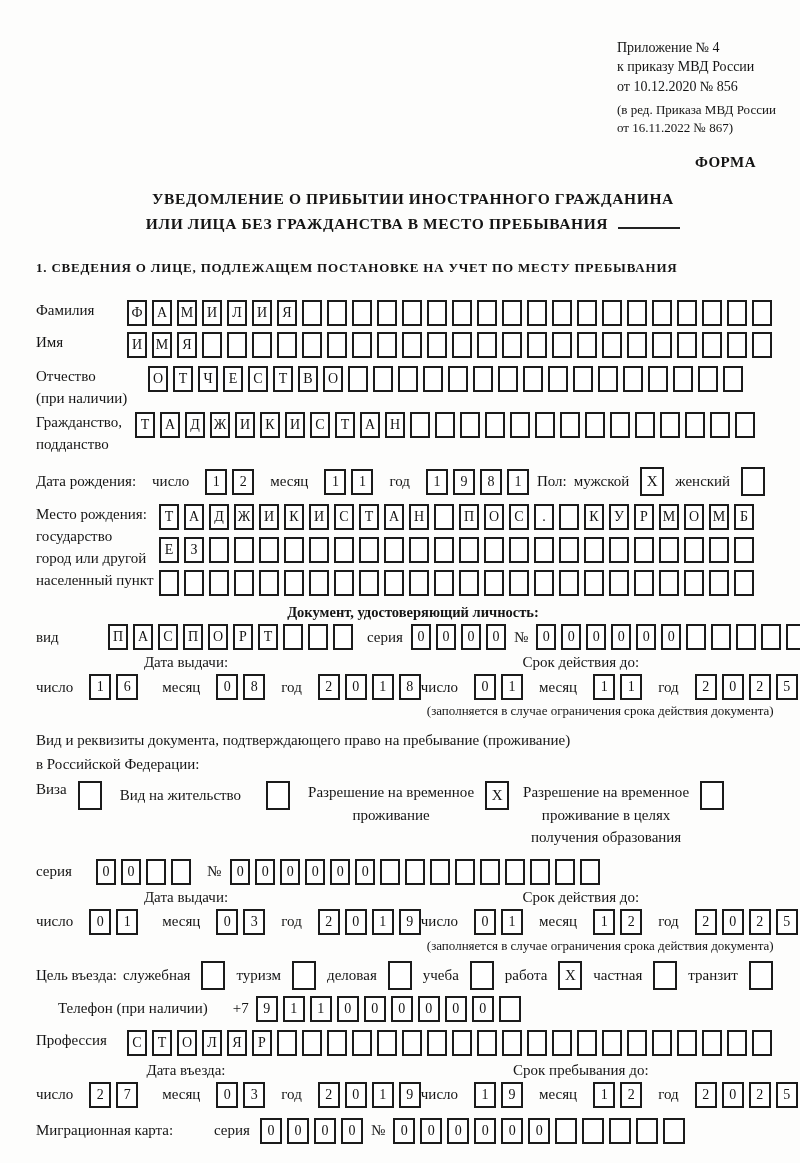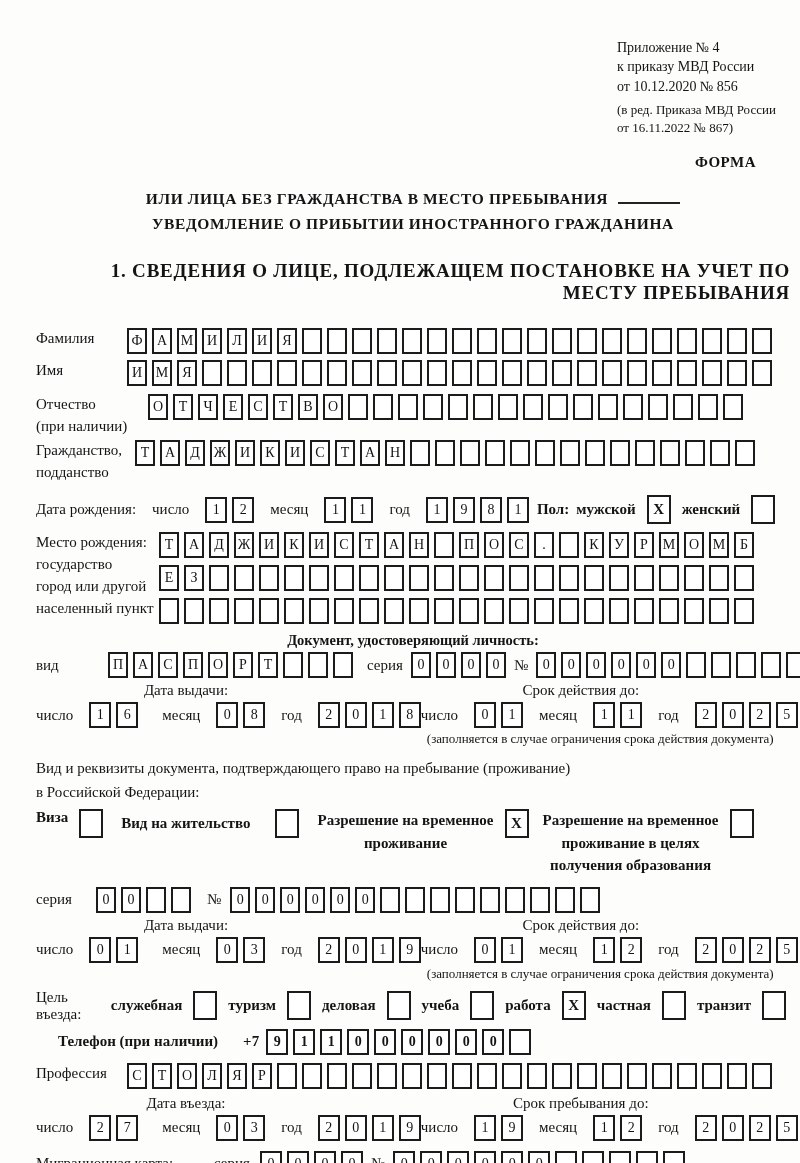--- a/index.html
+++ b/index.html
@@ -4,30 +4,30 @@
 <style>
   html,body{margin:0;padding:0;background:#e8e8e8;}
   .page{position:relative;width:800px;height:1163px;margin:0 auto;background:#fdfdfc;
         font-family:"Liberation Serif","DejaVu Serif",serif;color:#141414;
         box-sizing:border-box;padding:38px 10px 0 36px;overflow:hidden;}
   .hdr{margin-left:581px;font-size:14px;line-height:1.38;}
   .hdr-sub{margin-left:581px;font-size:13px;line-height:1.38;margin-top:5px;}
   .forma{text-align:right;padding-right:34px;font-weight:bold;font-size:15px;margin-top:17px;letter-spacing:.5px;}
   .title{text-align:center;font-weight:bold;font-size:15.5px;line-height:1.6;margin-top:16px;letter-spacing:.6px;}
   .blank-line{display:inline-block;width:62px;border-bottom:2px solid #222;height:12px;margin-left:10px;}
-  .sec1{font-weight:bold;font-size:19px;margin-top:24px;text-align:right;letter-spacing:.8px;}
+  .sec1{font-weight:bold;font-size:13px;margin-top:24px;text-align:left;letter-spacing:.8px;}
   .frow{display:flex;align-items:flex-start;margin-top:6px;font-size:15px;}
   .lbl{flex:none;line-height:1.45;}
   .cells{display:flex;gap:5px;flex-wrap:nowrap;}
   .cell{flex:none;width:16px;height:22px;border:2px solid #1b1b1b;display:flex;align-items:center;
         justify-content:center;font-size:14px;background:#fff;}
   .d .cell{width:18px;}
   .cbox{flex:none;width:20px;height:25px;border:2px solid #1b1b1b;display:flex;align-items:center;
         justify-content:center;font-size:15px;background:#fff;margin:0 4px;}
-  .grp{display:flex;align-items:center;gap:7px;font-weight:bold;}
+  .grp{display:flex;align-items:center;gap:7px;}
   .doc-head{font-weight:bold;font-size:14.5px;text-align:center;margin-top:8px;}
   .twocol{display:flex;margin-top:4px;}
   .col-l{width:398px;}
   .col-r{flex:1;}
   .dhead{font-size:15px;text-align:center;}
   .dgrp{display:flex;align-items:center;gap:16px;font-size:15px;margin-top:3px;}
   .note{font-size:13px;text-align:center;padding-right:18px;margin-top:3px;}
   .intro{font-size:15px;margin-top:9px;line-height:1.6;}
   .ctr{text-align:center;line-height:1.5;}
 </style>
@@ -41,24 +41,24 @@
     <div>к приказу МВД России</div>
     <div>от 10.12.2020 № 856</div>
   </div>
   <div class="hdr-sub">
     <div>(в ред. Приказа МВД России</div>
     <div>от 16.11.2022 № 867)</div>
   </div>
   <div class="forma">ФОРМА</div>
 
   <div class="title">
+    <div>УВЕДОМЛЕНИЕ О ПРИБЫТИИ ИНОСТРАННОГО ГРАЖДАНИНА</div>
     <div>
       <span>ИЛИ ЛИЦА БЕЗ ГРАЖДАНСТВА В МЕСТО ПРЕБЫВАНИЯ</span><span class="blank-line"></span>
     </div>
-    <div>УВЕДОМЛЕНИЕ О ПРИБЫТИИ ИНОСТРАННОГО ГРАЖДАНИНА</div>
   </div>
 
   <div class="sec1">1. СВЕДЕНИЯ О ЛИЦЕ, ПОДЛЕЖАЩЕМ ПОСТАНОВКЕ НА УЧЕТ ПО МЕСТУ ПРЕБЫВАНИЯ</div>
 
   <div class="frow" style="margin-top:24px">
     <span class="lbl" style="width:91px">Фамилия</span>
     <span class="cells">
         <span class="cell">Ф</span>
         <span class="cell">А</span>
         <span class="cell">М</span>

